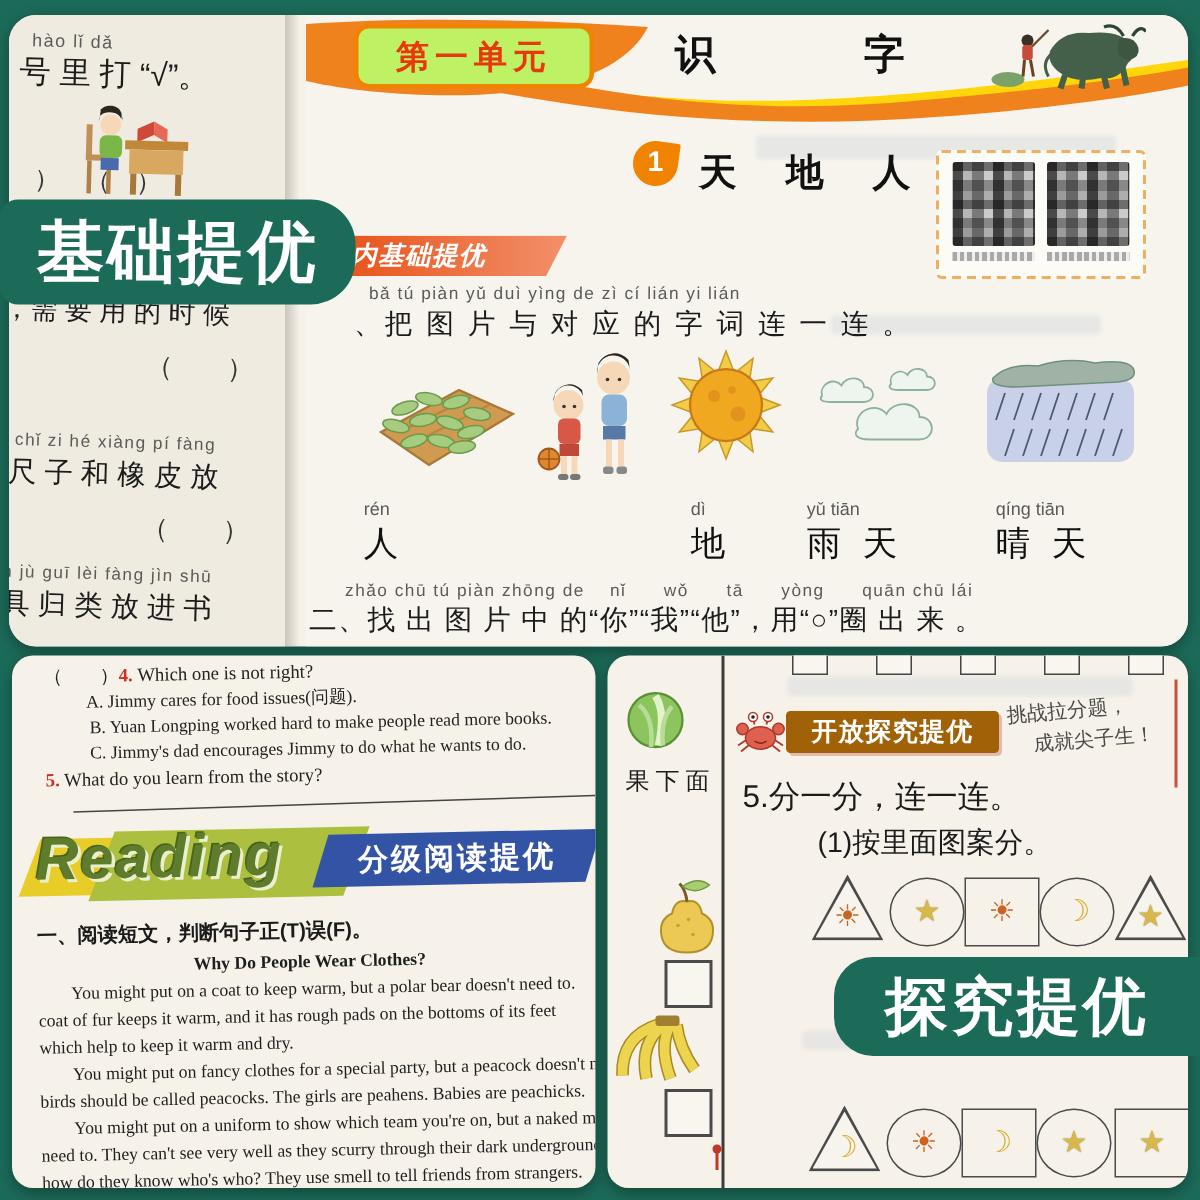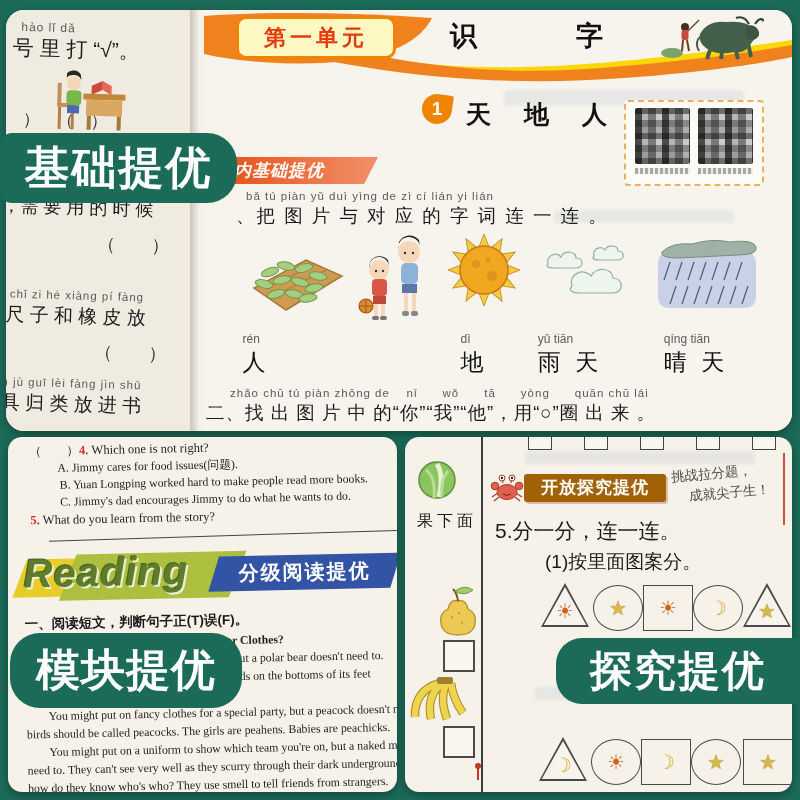--- a/index.html
+++ b/index.html
@@ -18,21 +18,21 @@
   .abs{position:absolute;}
   .py{position:absolute;color:#5a5a5a;font-size:12px;letter-spacing:1px;white-space:nowrap;}
   .cn{position:absolute;color:#1b1b1b;white-space:nowrap;}
   .serif{font-family:"Liberation Serif",serif;}
   
   #left-strip{position:absolute;left:0;top:0;width:184px;height:100%;background:#efebe1;}
   #strip-inner{position:absolute;inset:0;transform:rotate(1.6deg);}
   #spine{position:absolute;left:184px;top:0;width:14px;height:100%;
          background:linear-gradient(90deg,rgba(90,80,60,.28),rgba(255,255,255,0) 70%);}
   #main-page{position:absolute;left:198px;top:0;right:0;bottom:0;background:#f7f4ed;}
-  #unit-box{position:absolute;left:32px;top:6px;width:154px;height:37px;background:#fef9c3;
+  #unit-box{position:absolute;left:32px;top:6px;width:154px;height:37px;background:#bef264;
             border:3px solid #f08300;border-radius:10px;color:#e8380d;font-weight:bold;
             font-size:22px;letter-spacing:4px;display:flex;align-items:center;justify-content:center;}
   #subject-title{position:absolute;left:246px;top:8px;font-size:27px;font-weight:bold;color:#111;letter-spacing:36px;}
   #leaf-badge{position:absolute;left:218px;top:84px;width:30px;height:30px;background:#f08300;
               border-radius:50% 6% 50% 50%;transform:rotate(8deg);}
   #leaf-badge span{position:absolute;inset:0;display:flex;align-items:center;justify-content:center;
               transform:rotate(-8deg);color:#fff;font-weight:bold;font-size:19px;}
   #lesson-title{position:absolute;left:262px;top:88px;font-size:25px;font-weight:bold;color:#111;letter-spacing:13px;}
   #qr-box{position:absolute;left:420px;top:90px;width:140px;height:86px;border:2px dashed #eeb060;
           border-radius:4px;background:#fdfbf6;display:flex;gap:8px;padding:6px 9px;box-sizing:border-box;}
@@ -457,15 +457,14 @@
         <span class="glyph glyph-moon">☽</span>
       </div>
     <div class="shape-cell sb-circle" style="left:286px;top:302px;">
         <span class="glyph glyph-star">★</span>
       </div>
     <div class="shape-cell sb-square" style="left:338px;top:302px;">
         <span class="glyph glyph-star">★</span>
       </div>
   </div>
 
-  <div class="green-label" id="label-bl">模块提优</div>
   <div class="green-label" id="label-br">探究提优</div>
 </div>
 
 </body></html>

